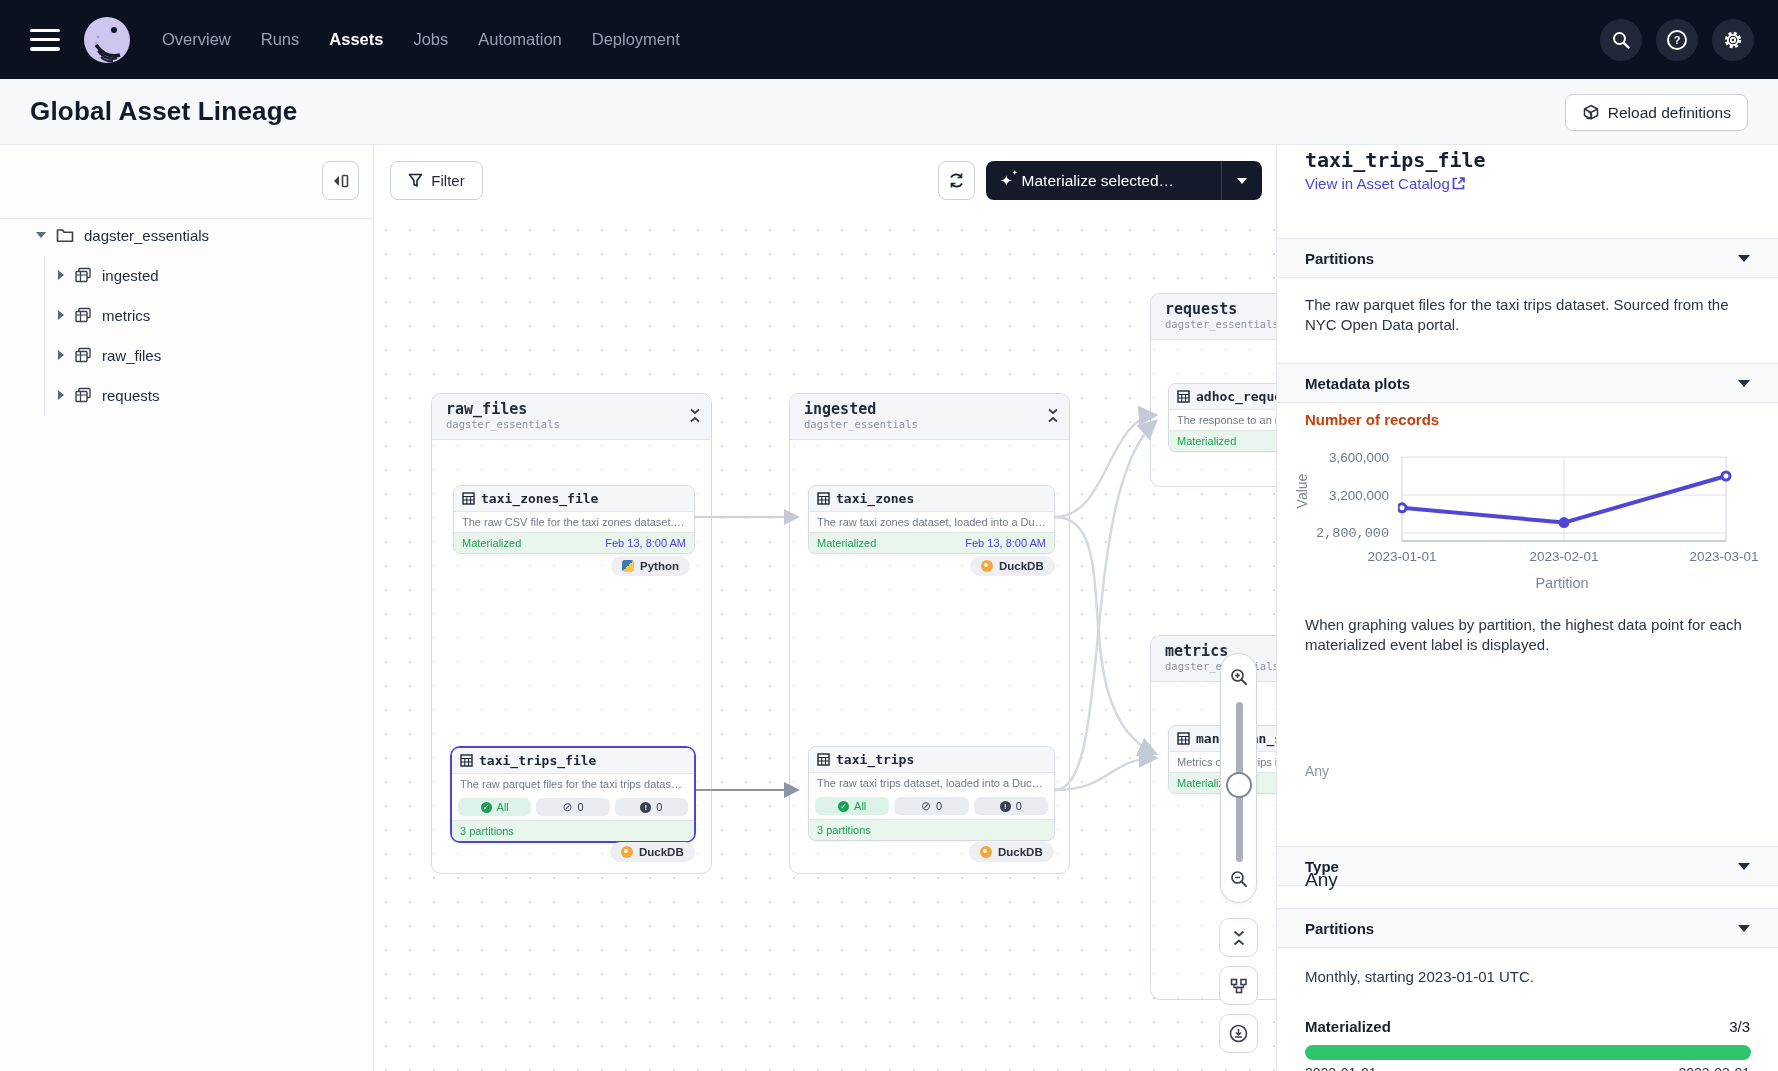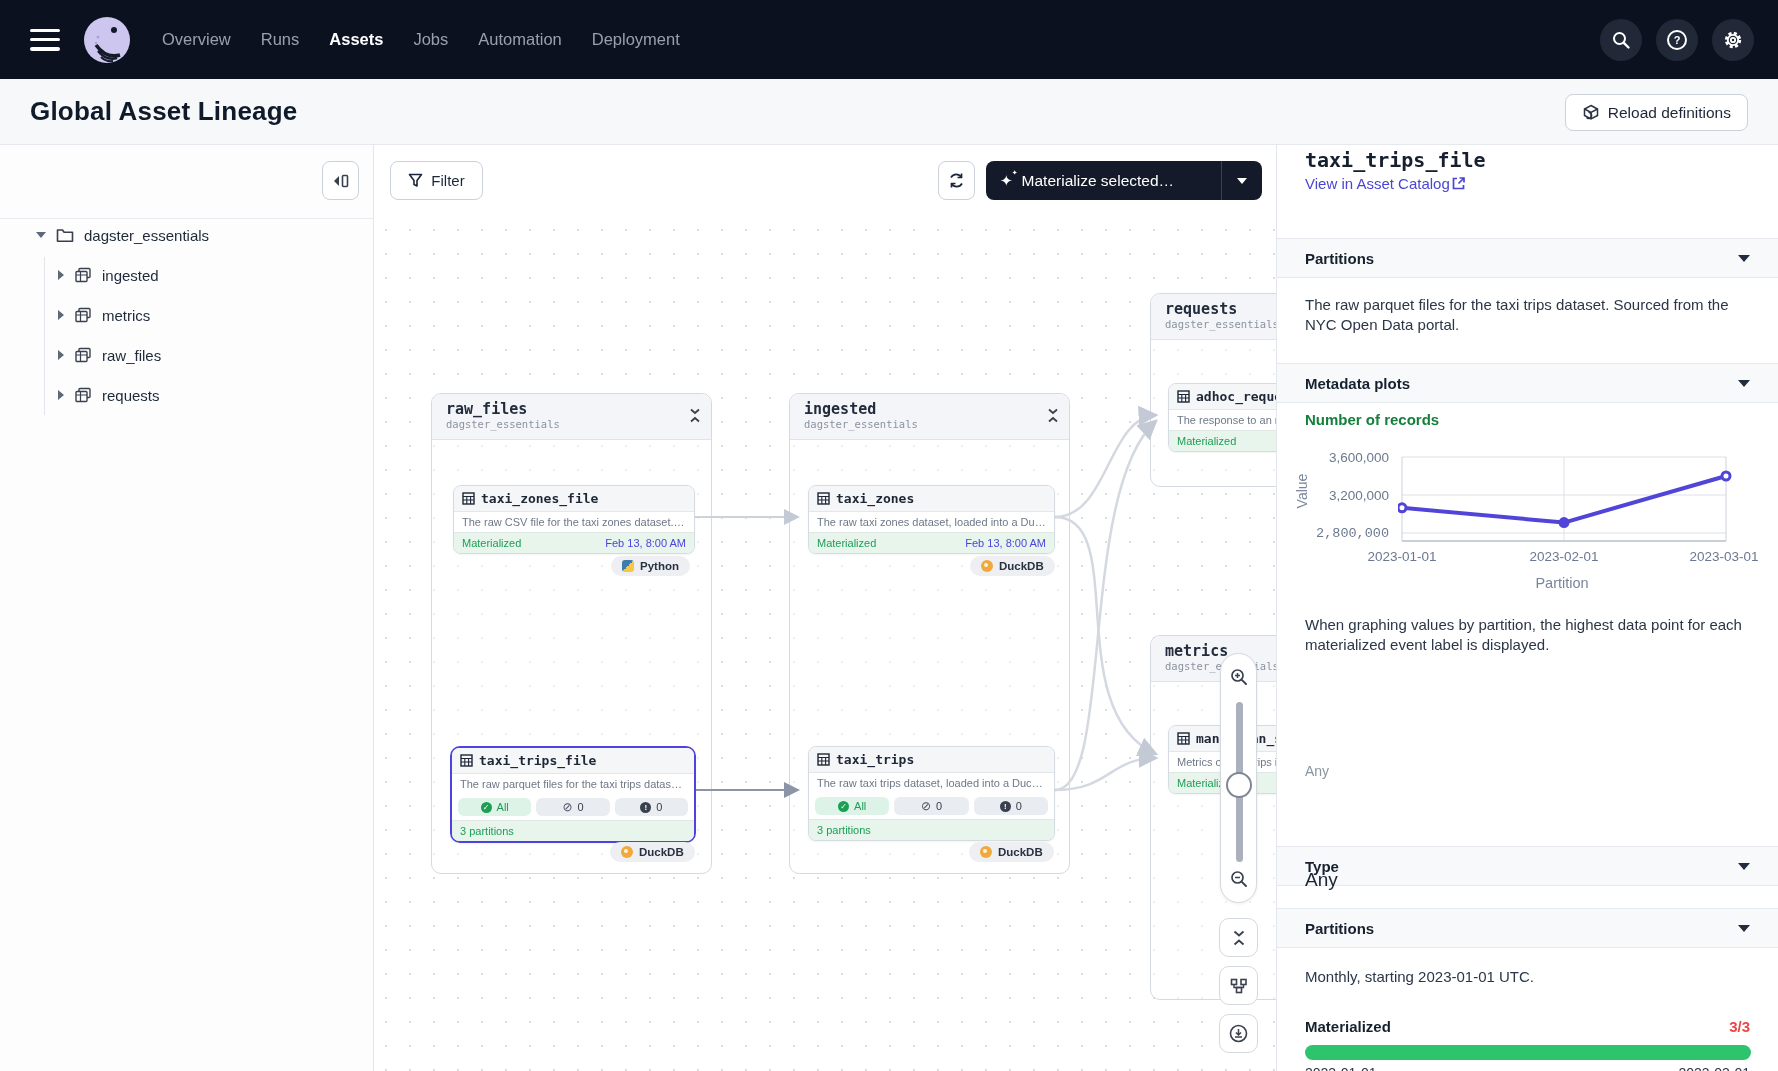--- a/index.html
+++ b/index.html
@@ -476,21 +476,21 @@
     <div class="band" style="top:93px;">
       <span>Partitions</span>
         <span class="bc"></span>
     </div>
     <div class="rtext" style="top:150px;">The raw parquet files for the taxi trips dataset. Sourced from the NYC Open Data portal.</div>
 
     <div class="band" style="top:218px;">
       <span>Metadata plots</span>
         <span class="bc"></span>
     </div>
-    <div class="rtext" style="top:265px; font-weight:bold; color:#15803d;">Number of records</div>
+    <div class="rtext" style="top:265px; font-weight:bold; color:#c2410c;">Number of records</div>
 
     <span class="ylab">Value</span>
     <span class="ytick" style="left:26px; top:305px;">3,600,000</span>
     <span class="ytick" style="left:26px; top:343px;">3,200,000</span>
     <span class="ytick" style="left:26px; top:381px;font-family:Liberation Mono, monospace;">2,800,000</span>
     <svg id="chart" width="336" height="96" style="position:absolute; left:121px; top:306px;">
       <line x1="4" y1="6" x2="328" y2="6" stroke="#dde1e7" stroke-width="1"></line>
       <line x1="4" y1="44" x2="328" y2="44" stroke="#dde1e7" stroke-width="1"></line>
       <line x1="4" y1="82" x2="328" y2="82" stroke="#dde1e7" stroke-width="1"></line>
       <line x1="4" y1="6" x2="4" y2="90" stroke="#ccd2da" stroke-width="1"></line>
@@ -517,19 +517,19 @@
     </div>
     <div class="rtext" style="top:722px; font-size:19px; color:#1a2433;">Any</div>
 
     <div class="band" style="top:763px;">
       <span>Partitions</span>
         <span class="bc"></span>
     </div>
     <div class="rtext" style="top:822px;">Monthly, starting 2023-01-01 UTC.</div>
 
     <div class="rtext" style="top:872px; font-weight:bold; color:#16212f;">Materialized</div>
-    <div class="rtext" style="top:872px; text-align:right; font-weight:bold; color:#ef4444;">3/3</div>
+    <div class="rtext" style="top:872px; text-align:right; font-weight:normal; color:#0f172a;">3/3</div>
     <div class="pbar"></div>
     <span class="cutlab" style="left:28px;">2023-01-01</span>
     <span class="cutlab" style="right:28px;">2023-03-01</span>
   </div>
 
 </div>
 
 </body></html>

